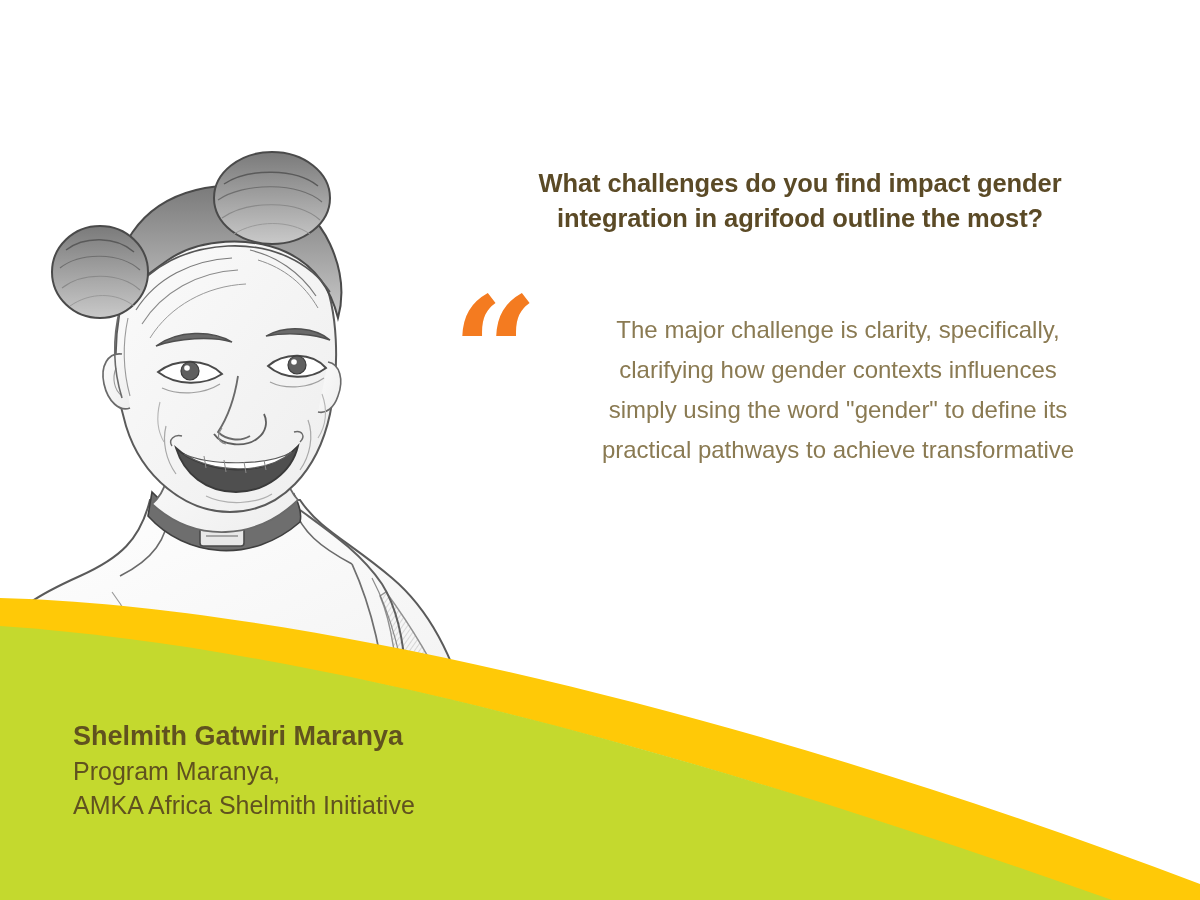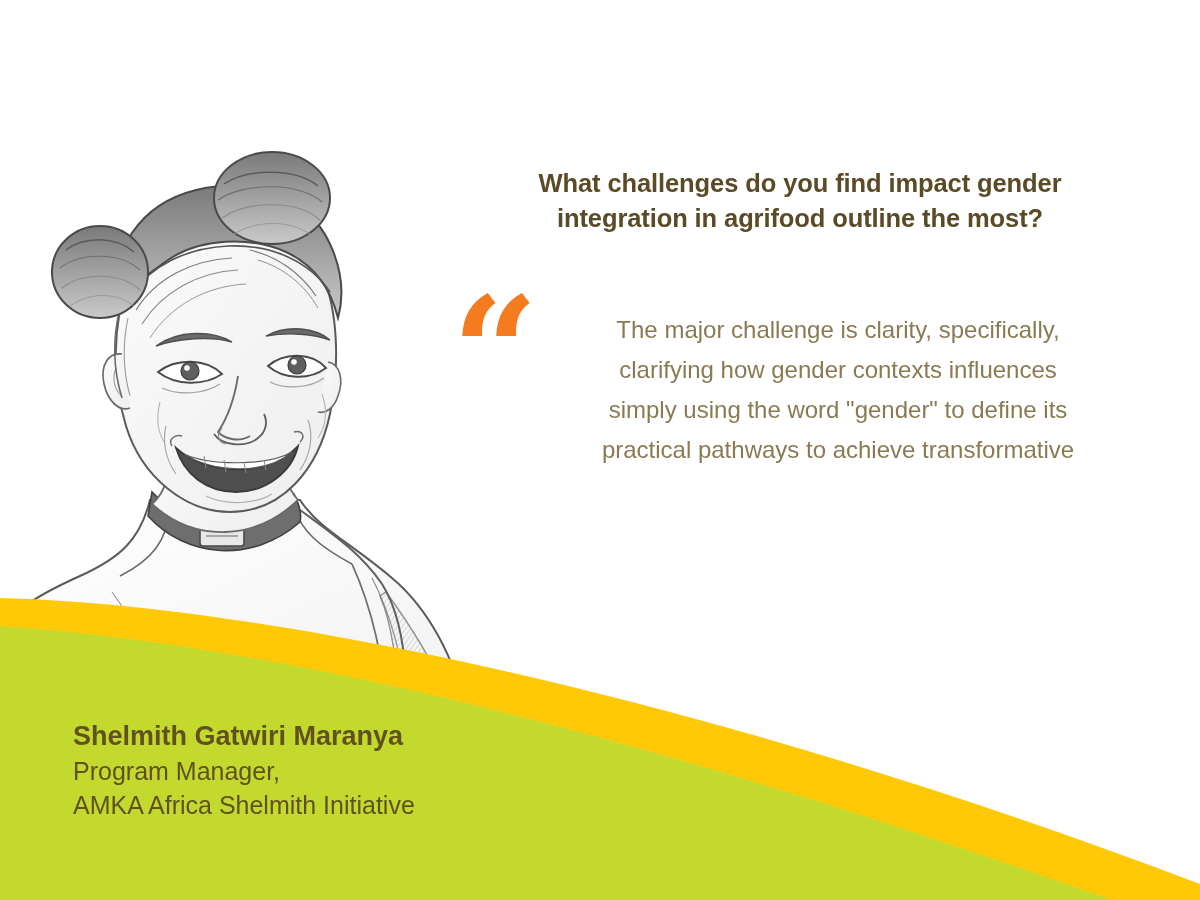--- a/index.html
+++ b/index.html
@@ -226,17 +226,17 @@
 
   <div class="quote-body">
     <div>The major challenge is clarity, specifically,</div>
     <div>clarifying how gender contexts influences</div>
     <div>simply using the word "gender" to define its</div>
     <div>practical pathways to achieve transformative</div>
   </div>
 
   <div class="attribution">
     <div class="attr-name">Shelmith Gatwiri Maranya</div>
-    <div class="attr-line">Program Manager,</div>
+    <div class="attr-line">Program Maranya,</div>
     <div class="attr-line">AMKA Africa Shelmith Initiative</div>
   </div>
 
 </div>
 
 </body></html>

